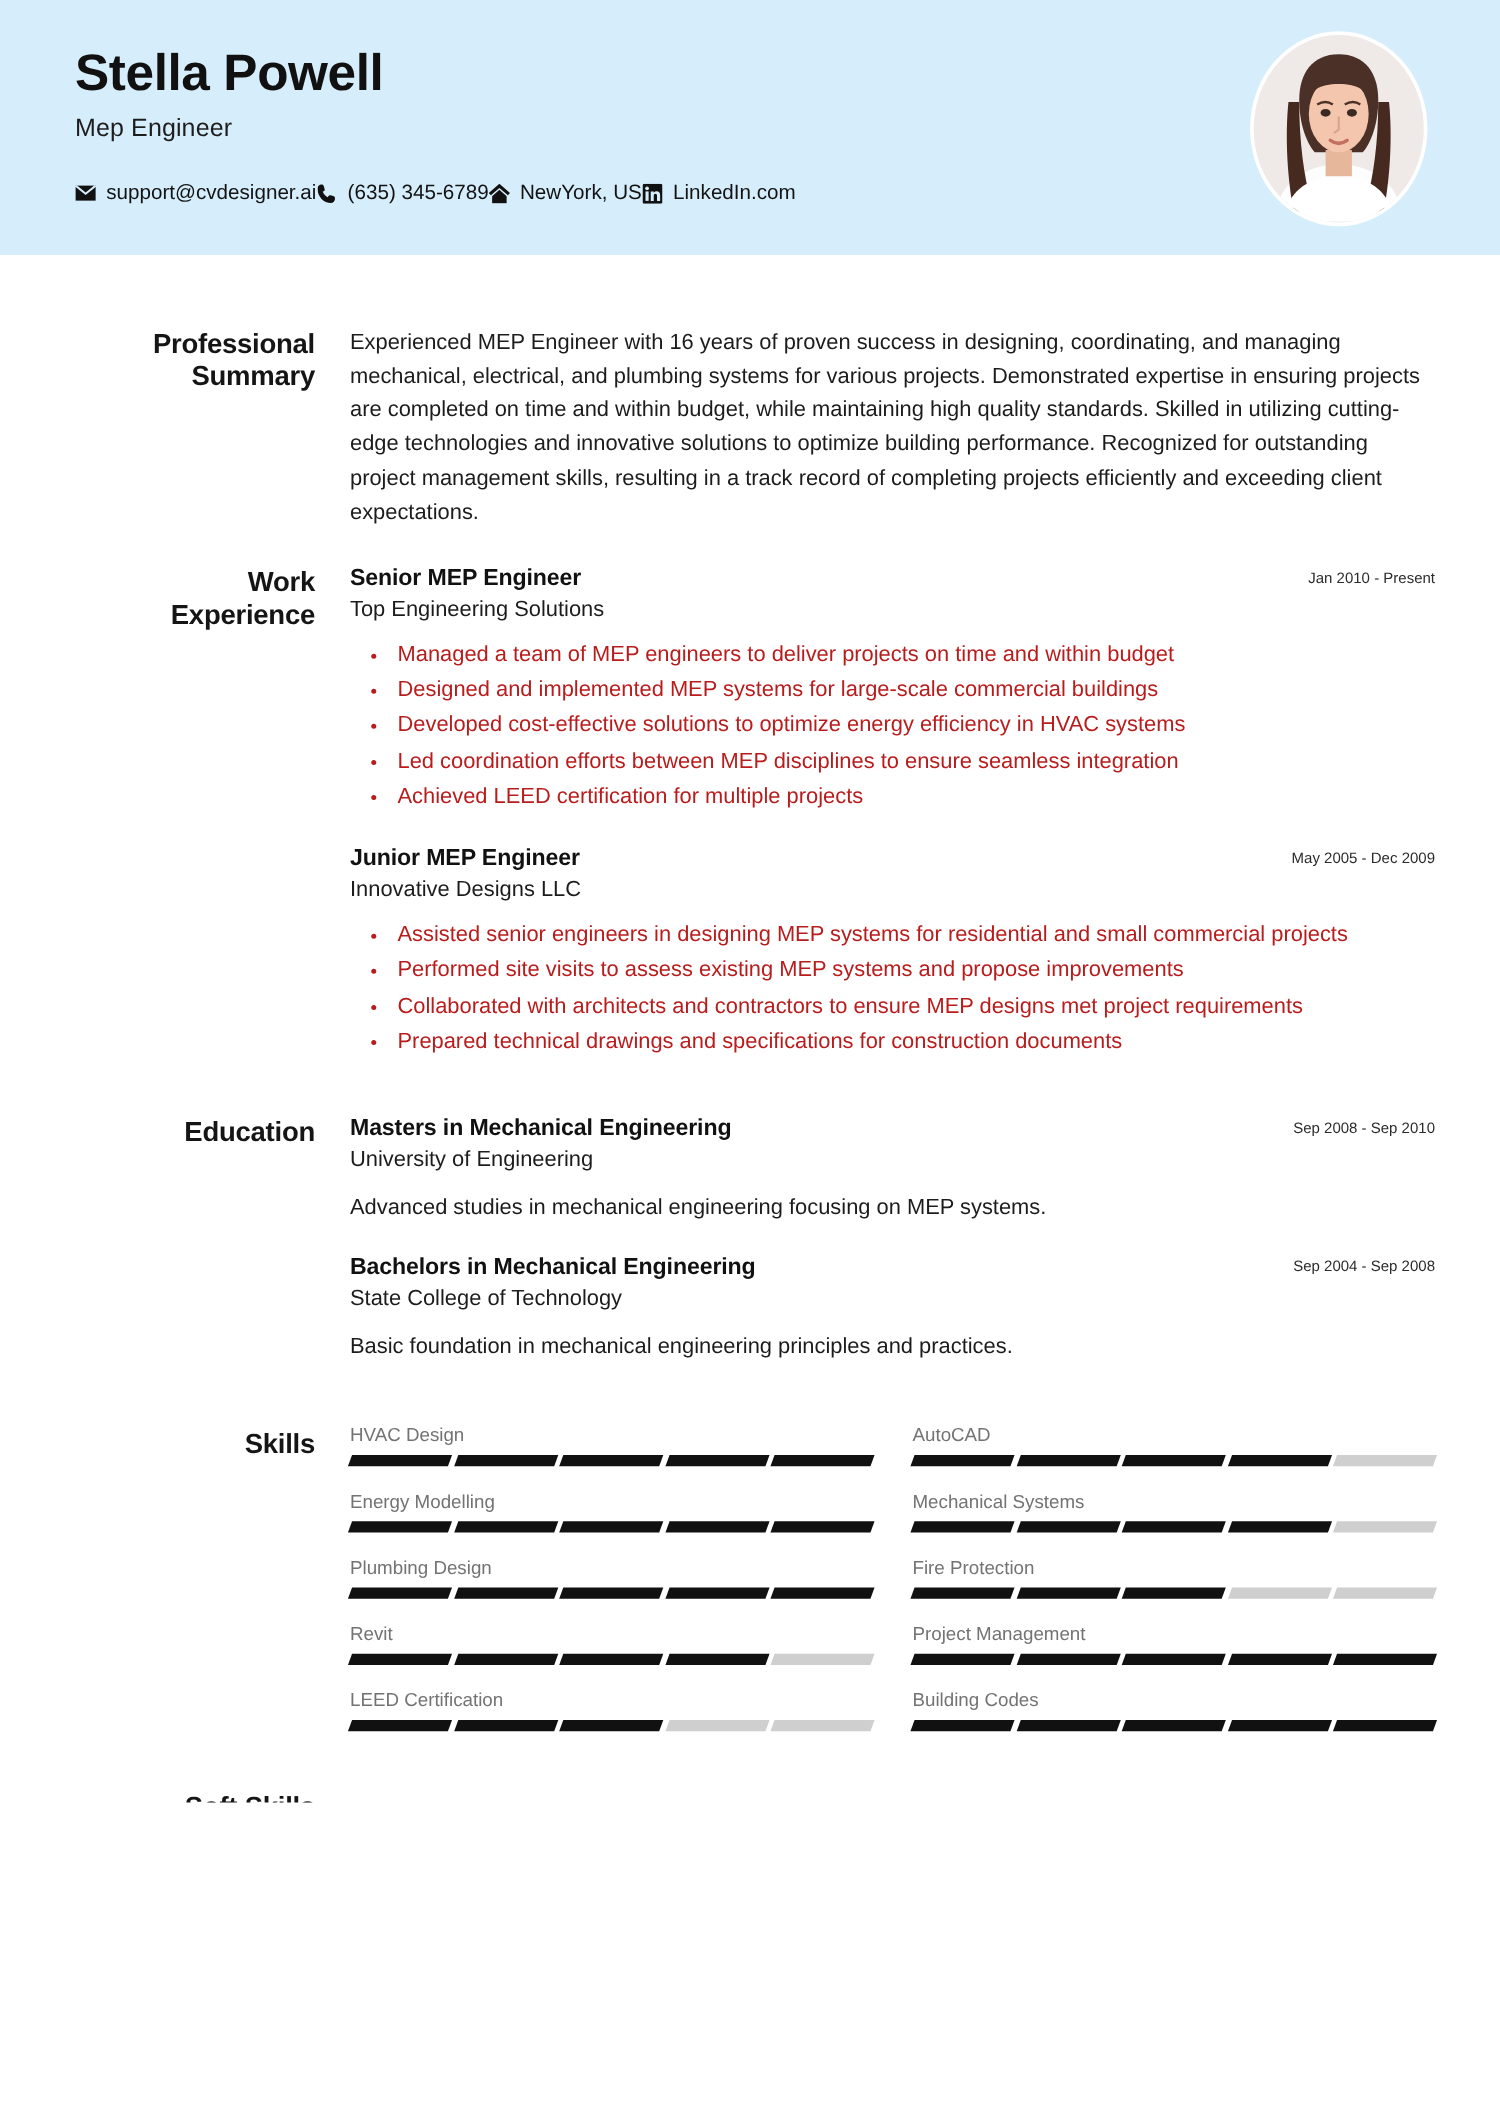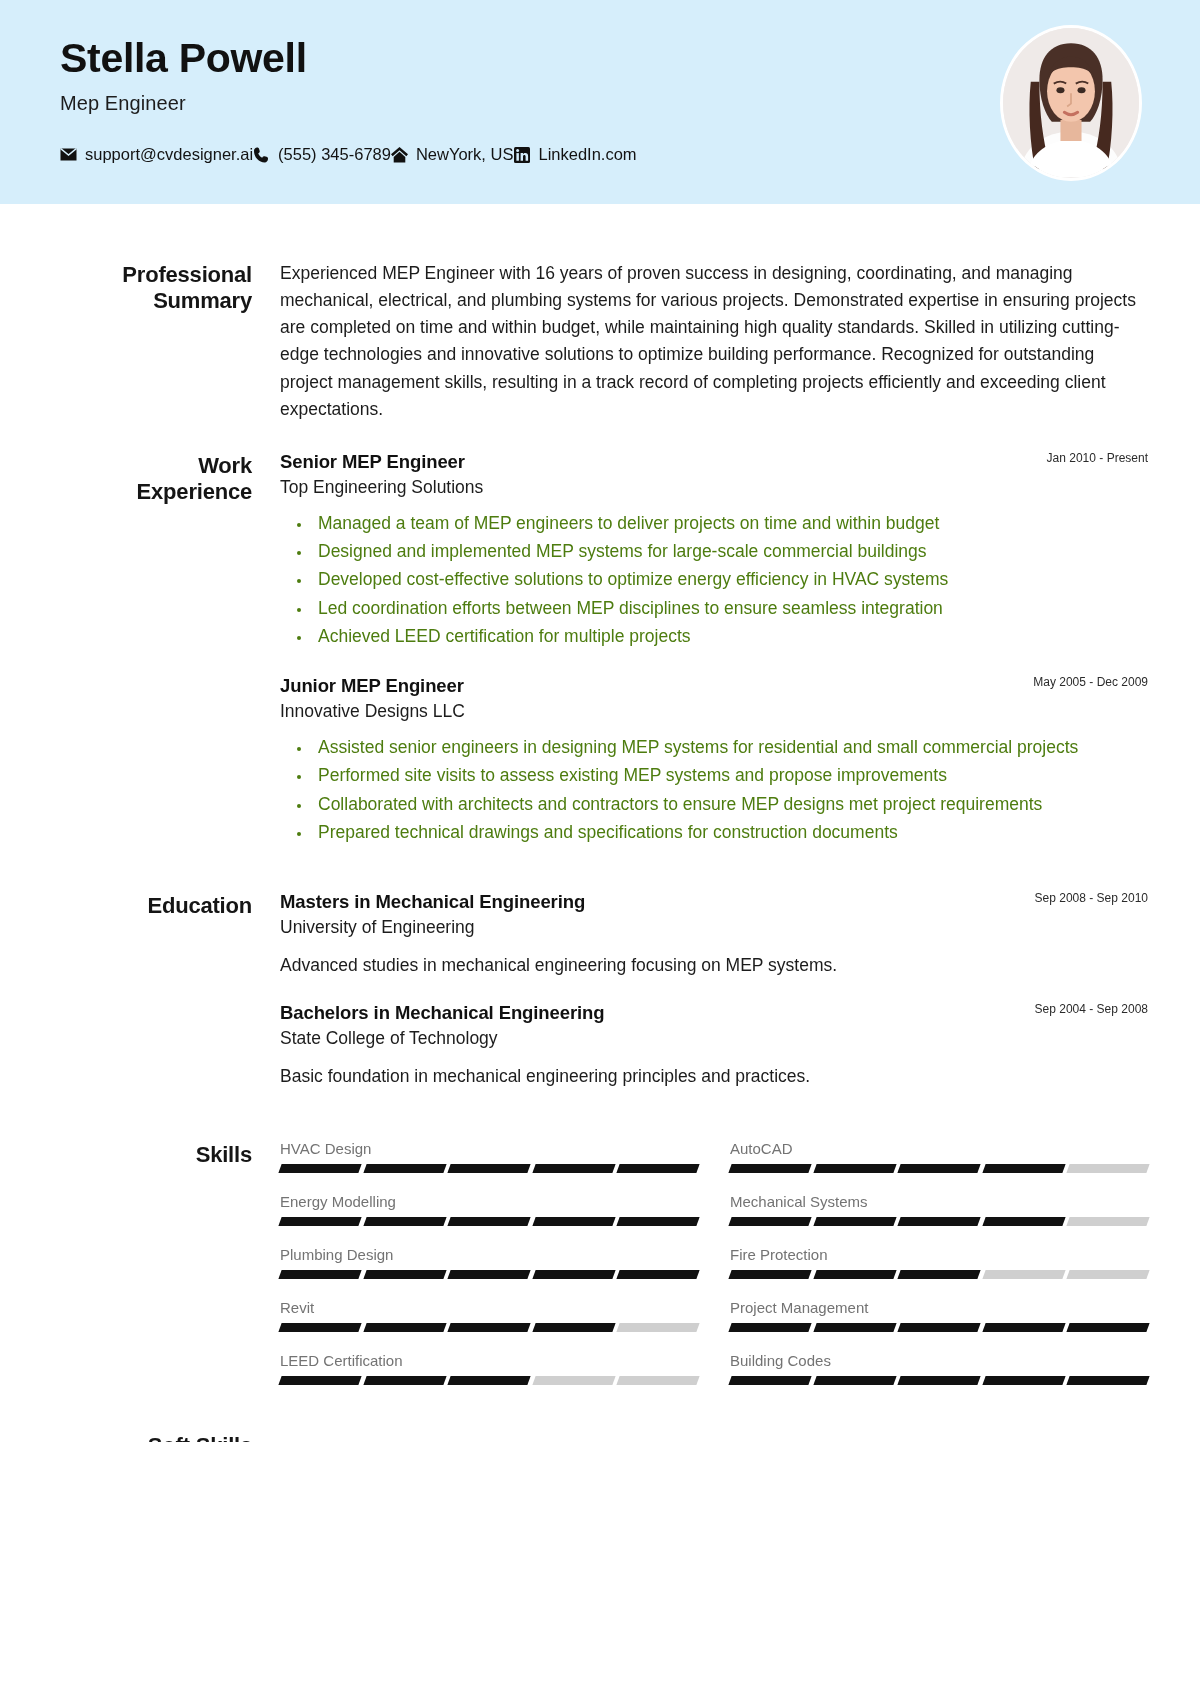--- a/index.html
+++ b/index.html
@@ -107,21 +107,21 @@
     line-height: 1.55;
     color: #1c1c1c;
   }
 
   
   .exp-wrap { margin-top: 28px; }
   .entry { position: relative; }
   .entry + .entry { margin-top: 26px; }
   .entry-head {
     display: flex;
-    align-items: flex-start;
+    align-items: center;
     justify-content: space-between;
     gap: 20px;
   }
   .entry-title {
     font-size: 18.5px;
     font-weight: bold;
     color: #111111;
     letter-spacing: -0.1px;
   }
   .entry-date {
@@ -142,21 +142,21 @@
     color: #1c1c1c;
   }
   ul.bullets {
     margin: 12px 0 0 0;
     padding-left: 32px;
     list-style: disc;
   }
   ul.bullets li {
     font-size: 17.5px;
     line-height: 1.5;
-    color: #4d7c0f;
+    color: #b91c1c;
     margin-bottom: 2px;
     padding-left: 6px;
   }
   ul.bullets li::marker { font-size: 14px; }
 
   .edu-wrap { margin-top: 44px; }
   .edu-wrap .entry + .entry { margin-top: 24px; }
 
   
   .skills-wrap { margin-top: 50px; }
@@ -233,21 +233,21 @@
         </span>
         <span>support@cvdesigner.ai</span>
       </div>
 
       <div class="contact">
         <span class="ci">
           <svg width="15" height="16" viewBox="0 0 15 16">
               <path d="M3.2 0.6c1.1 0 1.6.5 1.9 1.5l.6 2c.2.8 0 1.3-.6 1.7l-.9.6c.8 1.9 2.2 3.4 4 4.3l.6-.9c.4-.6.9-.8 1.7-.6l2 .6c1 .3 1.5.8 1.5 1.9 0 2-1.4 3.7-3.3 3.7C5.1 15.4 0 10.2 0 3.9 0 2 1.4.6 3.2.6z" fill="#111"></path>
             </svg>
         </span>
-        <span>(555) 345-6789</span>
+        <span>(635) 345-6789</span>
       </div>
 
       <div class="contact">
         <span class="ci">
           <svg width="17" height="16" viewBox="0 0 17 16">
               <path d="M8.5 0 L17 7.3 L15.3 9.2 L8.5 3.3 L1.7 9.2 L0 7.3 Z" fill="#111"></path>
               <path d="M8.5 4.8 L14.3 9.9 V15.6 H2.7 V9.9 Z" fill="#111"></path>
             </svg>
         </span>
         <span>NewYork, US</span>

